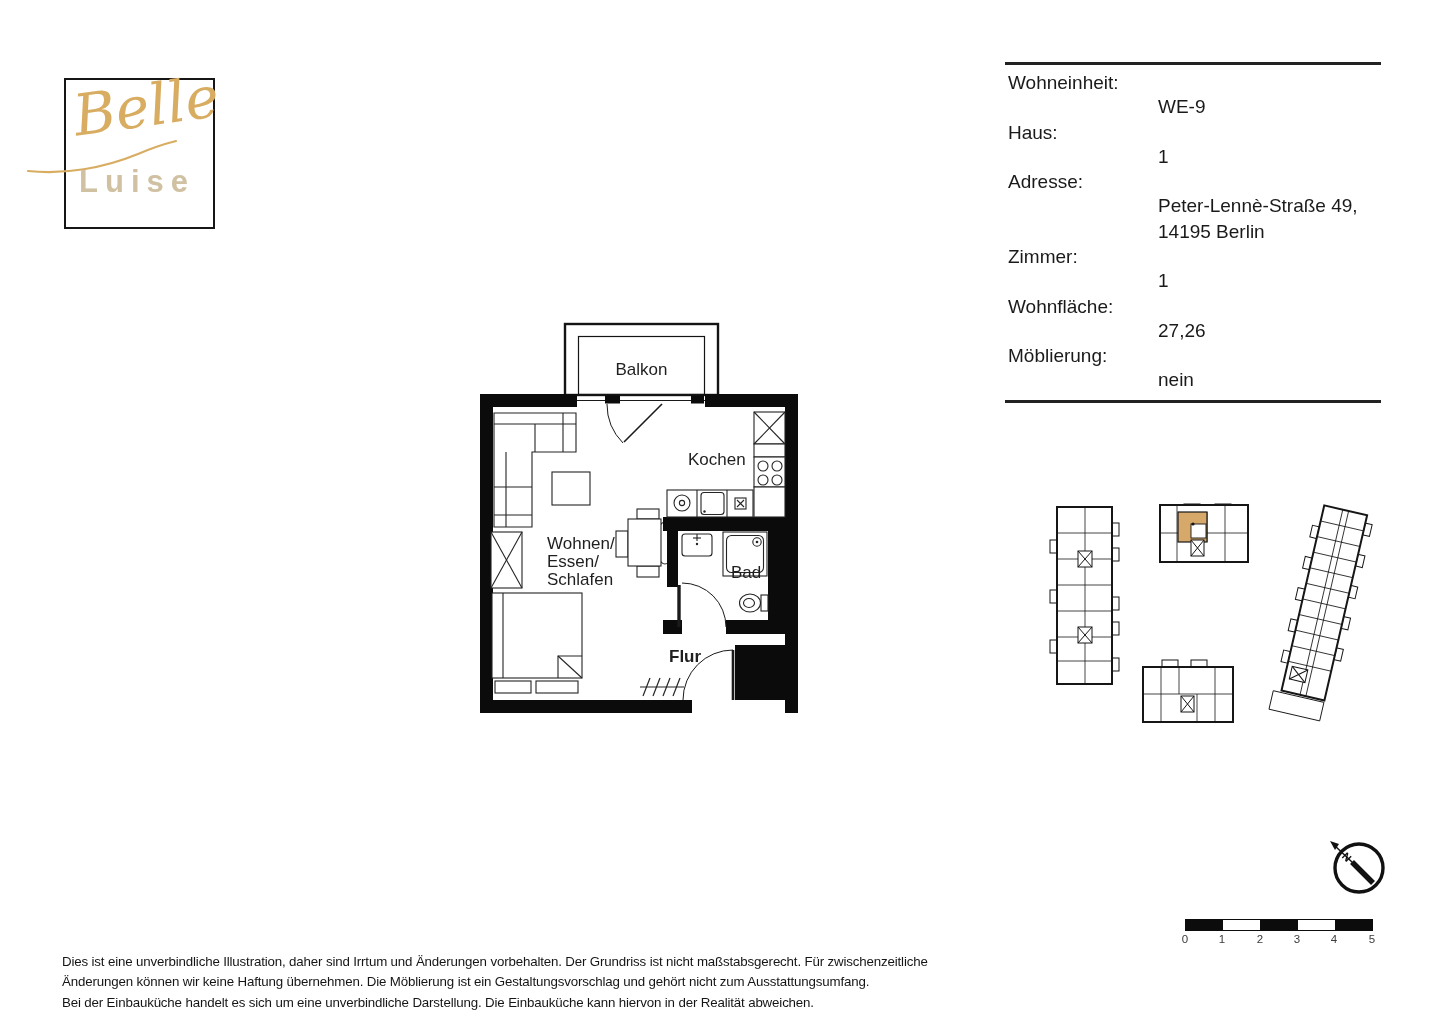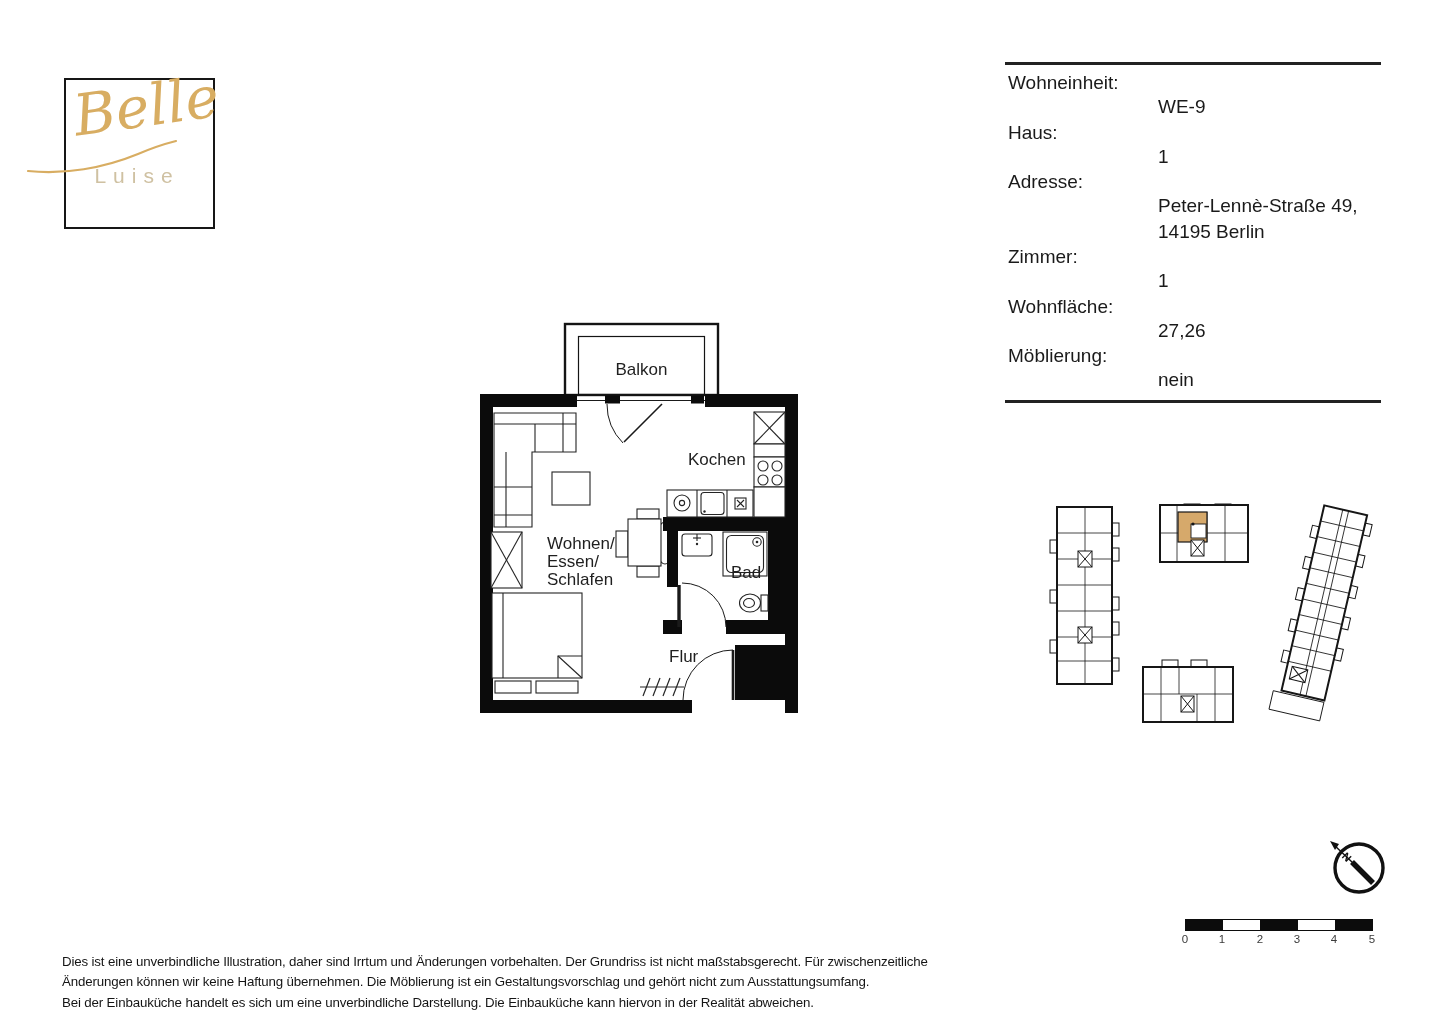--- a/index.html
+++ b/index.html
@@ -6,21 +6,21 @@
   html,body { width:1440px; height:1018px; background:#ffffff; font-family:"Liberation Sans", sans-serif; }
   body { position:relative; overflow:hidden; }
   .abs { position:absolute; }
 
   
   .logo-box { left:64px; top:78px; width:151px; height:151px; border:2.5px solid #161616; }
   .logo-belle { left:74px; top:86px; width:200px; font-family:"DejaVu Serif", serif; font-style:italic;
                 font-size:57px; line-height:60px; transform:rotate(-8deg); transform-origin:left center; }
   .logo-swash { left:26px; top:138px; }
   .logo-luise { left:64px; top:164px; width:146px; text-align:center;
-                font-size:21px; letter-spacing:7px; font-weight:400; }
+                font-size:31px; letter-spacing:7px; font-weight:700; }
 
   
   .info-table { left:1005px; top:62px; width:376px; border-top:3px solid #222; border-bottom:3px solid #222;
                 padding:5px 0 7px 3px; color:#1a1a1a; }
   .info-row { display:grid; grid-template-columns:150px 1fr; font-size:19px; line-height:25.5px; }
   .info-val { white-space:pre-line;margin-top:24px; }
 
   
   .plan-label { position:absolute; font-size:17px; line-height:18px; color:#1f1f1f; white-space:pre-line; }
 
@@ -199,21 +199,21 @@
     <ellipse cx="749" cy="603" rx="5.5" ry="4.5" fill="none"></ellipse>
   </g>
 </svg>
 
 <div class="plan-label" style="left:565px; top:361px; width:153px; text-align:center;">Balkon</div>
 <div class="plan-label" style="left:688px; top:451px;">Kochen</div>
 <div class="plan-label" style="left:547px; top:535px;">Wohnen/
 Essen/
 Schlafen</div>
 <div class="plan-label" style="left:691px; top:564px;padding-left:40px;">Bad</div>
-<div class="plan-label" style="left:669px; top:648px;">Flur</div>
+<div class="plan-label" style="left:669px; top:648px;font-weight:bold;">Flur</div>
 
 <svg class="abs" style="left:1040px; top:480px;" width="360" height="260" viewBox="1040 480 360 260">
 
   <g stroke="#161616" fill="#ffffff">
     <rect x="1050" y="540" width="7" height="13" stroke-width="1"></rect>
     <rect x="1050" y="590" width="7" height="13" stroke-width="1"></rect>
     <rect x="1050" y="640" width="7" height="13" stroke-width="1"></rect>
     <rect x="1112" y="523" width="7" height="13" stroke-width="1"></rect>
     <rect x="1112" y="548" width="7" height="13" stroke-width="1"></rect>
     <rect x="1112" y="597" width="7" height="13" stroke-width="1"></rect>

